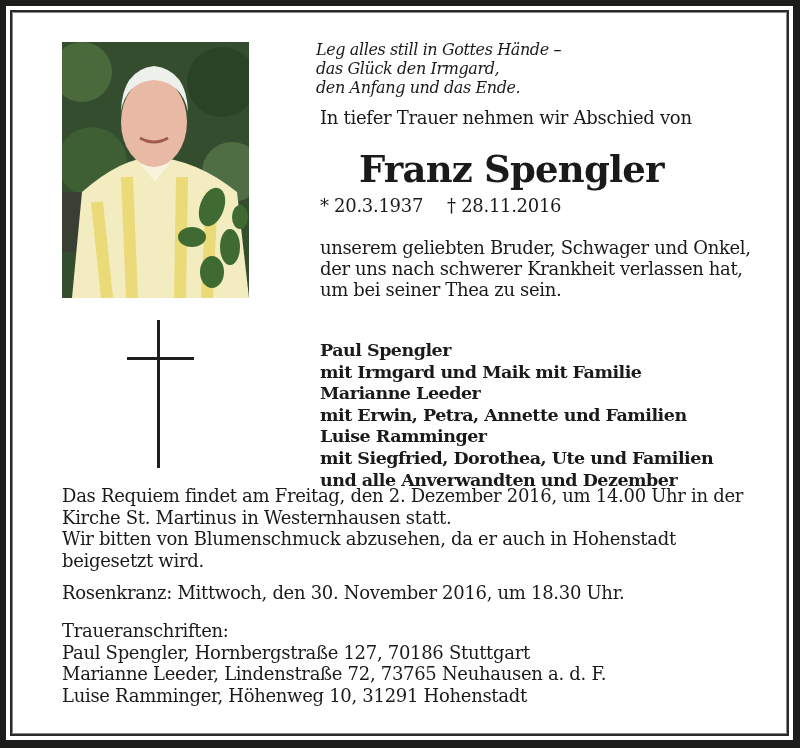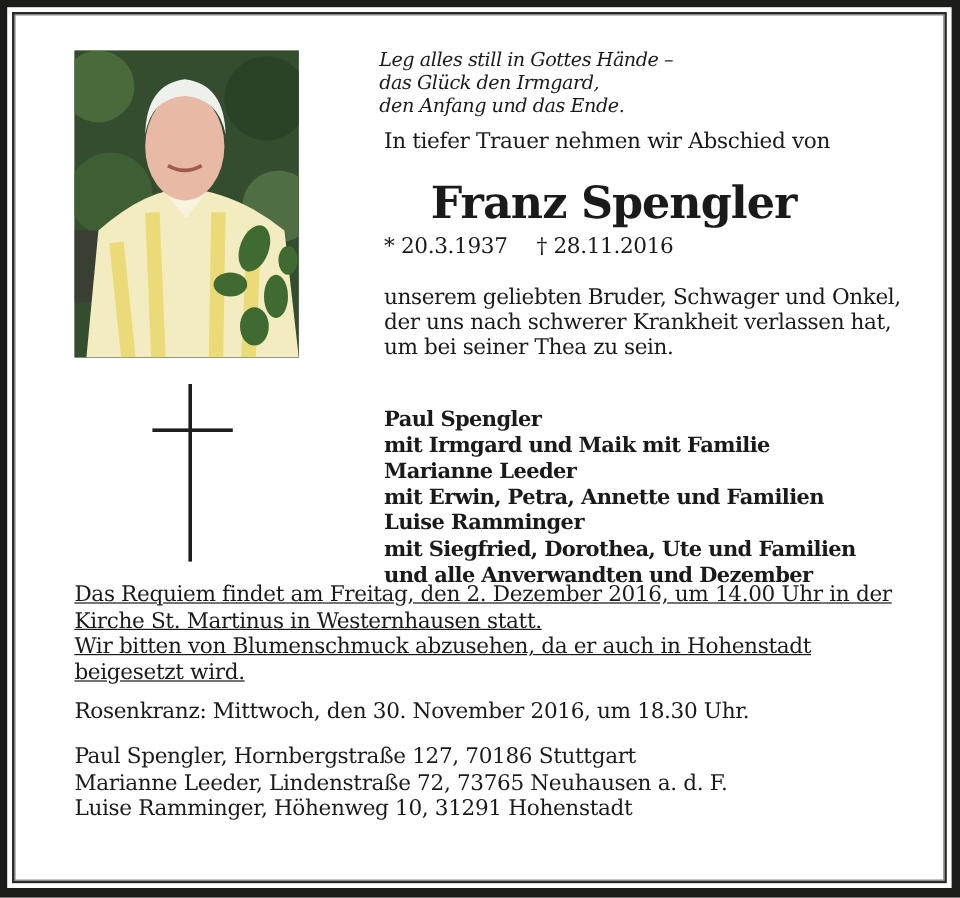--- a/index.html
+++ b/index.html
@@ -26,21 +26,21 @@
     .cross-v { position: absolute; left: 157px; top: 320px; width: 3px; height: 148px; background: #1e1e1e; }
     .cross-h { position: absolute; left: 127px; top: 357px; width: 67px; height: 3px; background: #1e1e1e; }
 
     .poem { left: 316px; top: 40px; font-style: italic; font-size: 16px; line-height: 19px; font-family: "DejaVu Serif", serif; letter-spacing: -0.4px; }
     .intro { left: 320px; top: 107px; font-size: 18px; line-height: 22px; letter-spacing: -0.3px; }
     .name { left: 319px; top: 146px; font-size: 37px; font-weight: bold; line-height: 46px; letter-spacing: -0.8px; font-family: "DejaVu Serif", serif; margin-left: 40px; }
     .dates { left: 320px; top: 195px; font-size: 18px; line-height: 22px; letter-spacing: -0.3px; }
     .dates span + span { margin-left: 24px; }
     .relation { left: 320px; top: 237px; font-size: 18px; line-height: 21px; letter-spacing: -0.35px; }
     .mourners { left: 320px; top: 317px; font-size: 17.5px; line-height: 21.6px; font-weight: bold; letter-spacing: -0.5px; margin-top: 23px; }
-    .service { left: 62px; top: 485px; font-size: 18px; line-height: 21.5px; letter-spacing: -0.3px; text-decoration: underline; }
+    .service { left: 62px; top: 485px; font-size: 18px; line-height: 21.5px; letter-spacing: -0.3px; }
     .rosary { left: 62px; top: 582px; font-size: 18px; line-height: 21.5px; letter-spacing: -0.3px; text-align: center; }
     .addresses { left: 62px; top: 620px; font-size: 18px; line-height: 21.5px; letter-spacing: -0.3px; }
     .line { display: block; }
   </style>
 </head>
 <body>
 
 <div class="sheet">
   <div class="inner-rule"></div>
 </div>
@@ -107,16 +107,17 @@
 <div class="abs service">
   <span class="line">Das Requiem findet am Freitag, den 2. Dezember 2016, um 14.00 Uhr in der</span>
   <span class="line">Kirche St. Martinus in Westernhausen statt.</span>
   <span class="line">Wir bitten von Blumenschmuck abzusehen, da er auch in Hohenstadt</span>
   <span class="line">beigesetzt wird.</span>
 </div>
 
 <div class="abs rosary">Rosenkranz: Mittwoch, den 30. November 2016, um 18.30 Uhr.</div>
 
 <div class="abs addresses">
+  <span class="line">Traueranschriften:</span>
   <span class="line">Paul Spengler, Hornbergstraße 127, 70186 Stuttgart</span>
   <span class="line">Marianne Leeder, Lindenstraße 72, 73765 Neuhausen a. d. F.</span>
   <span class="line">Luise Ramminger, Höhenweg 10, 31291 Hohenstadt</span>
 </div>
 
 </body></html>

